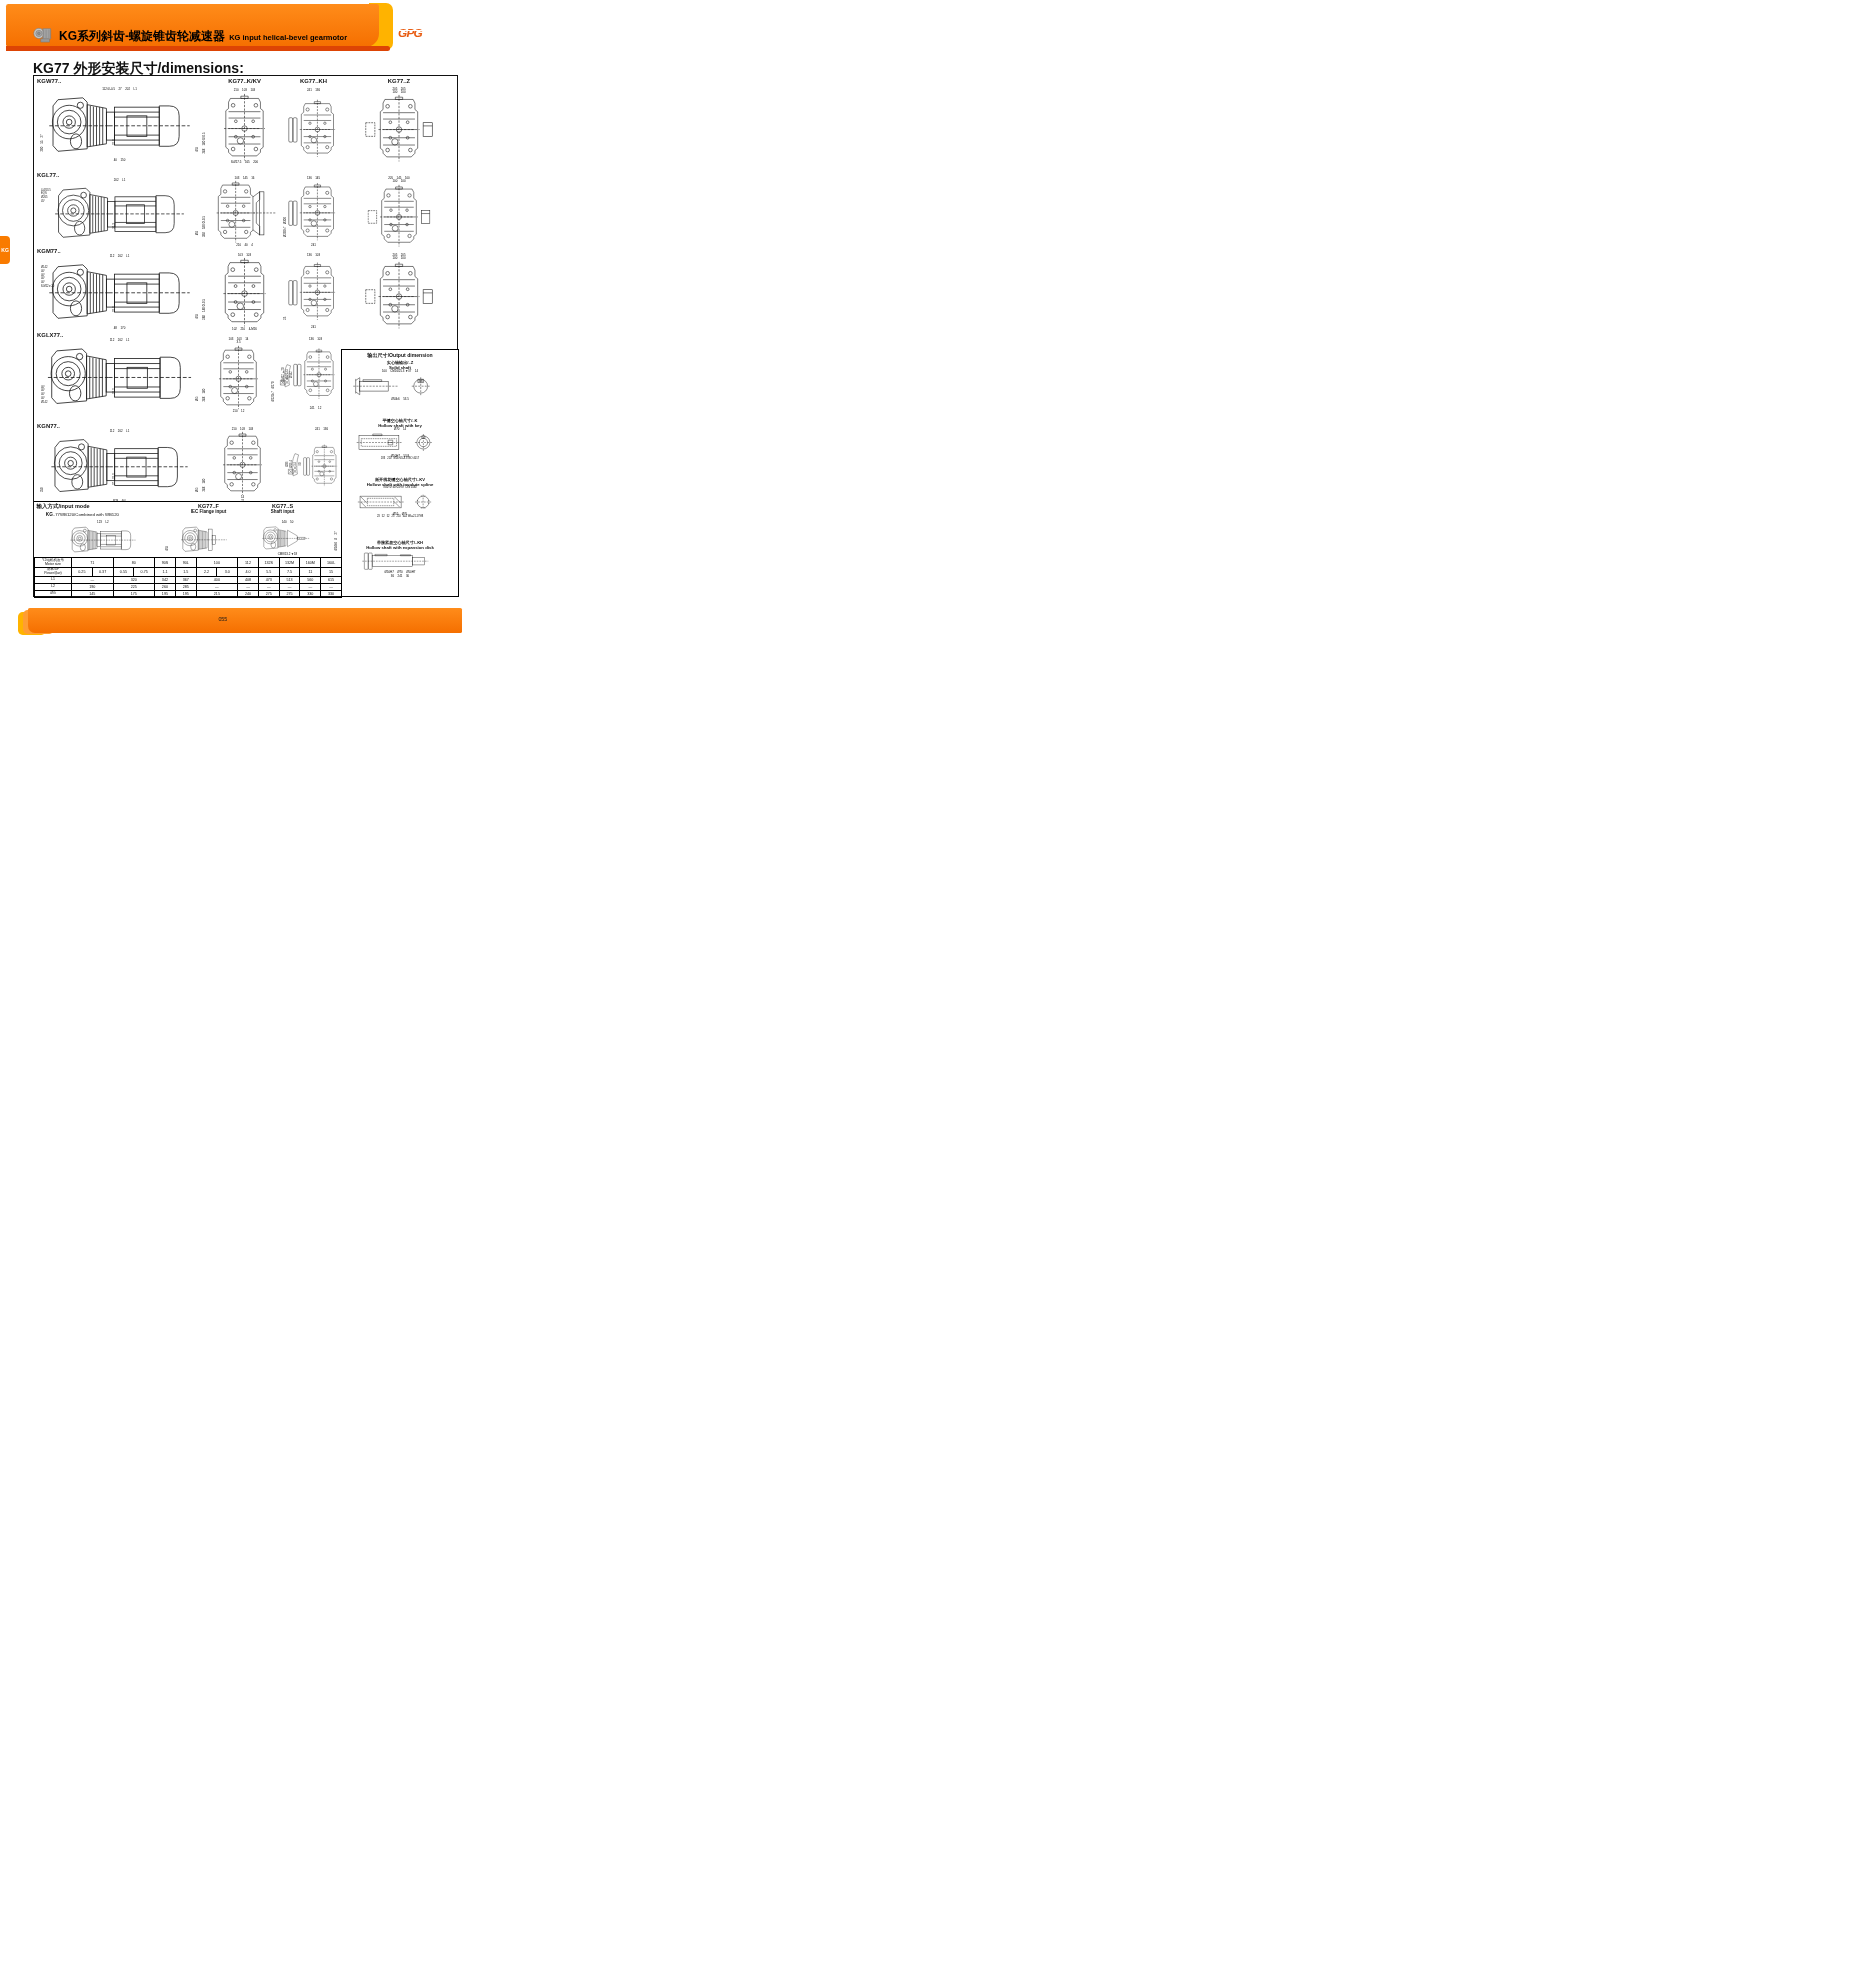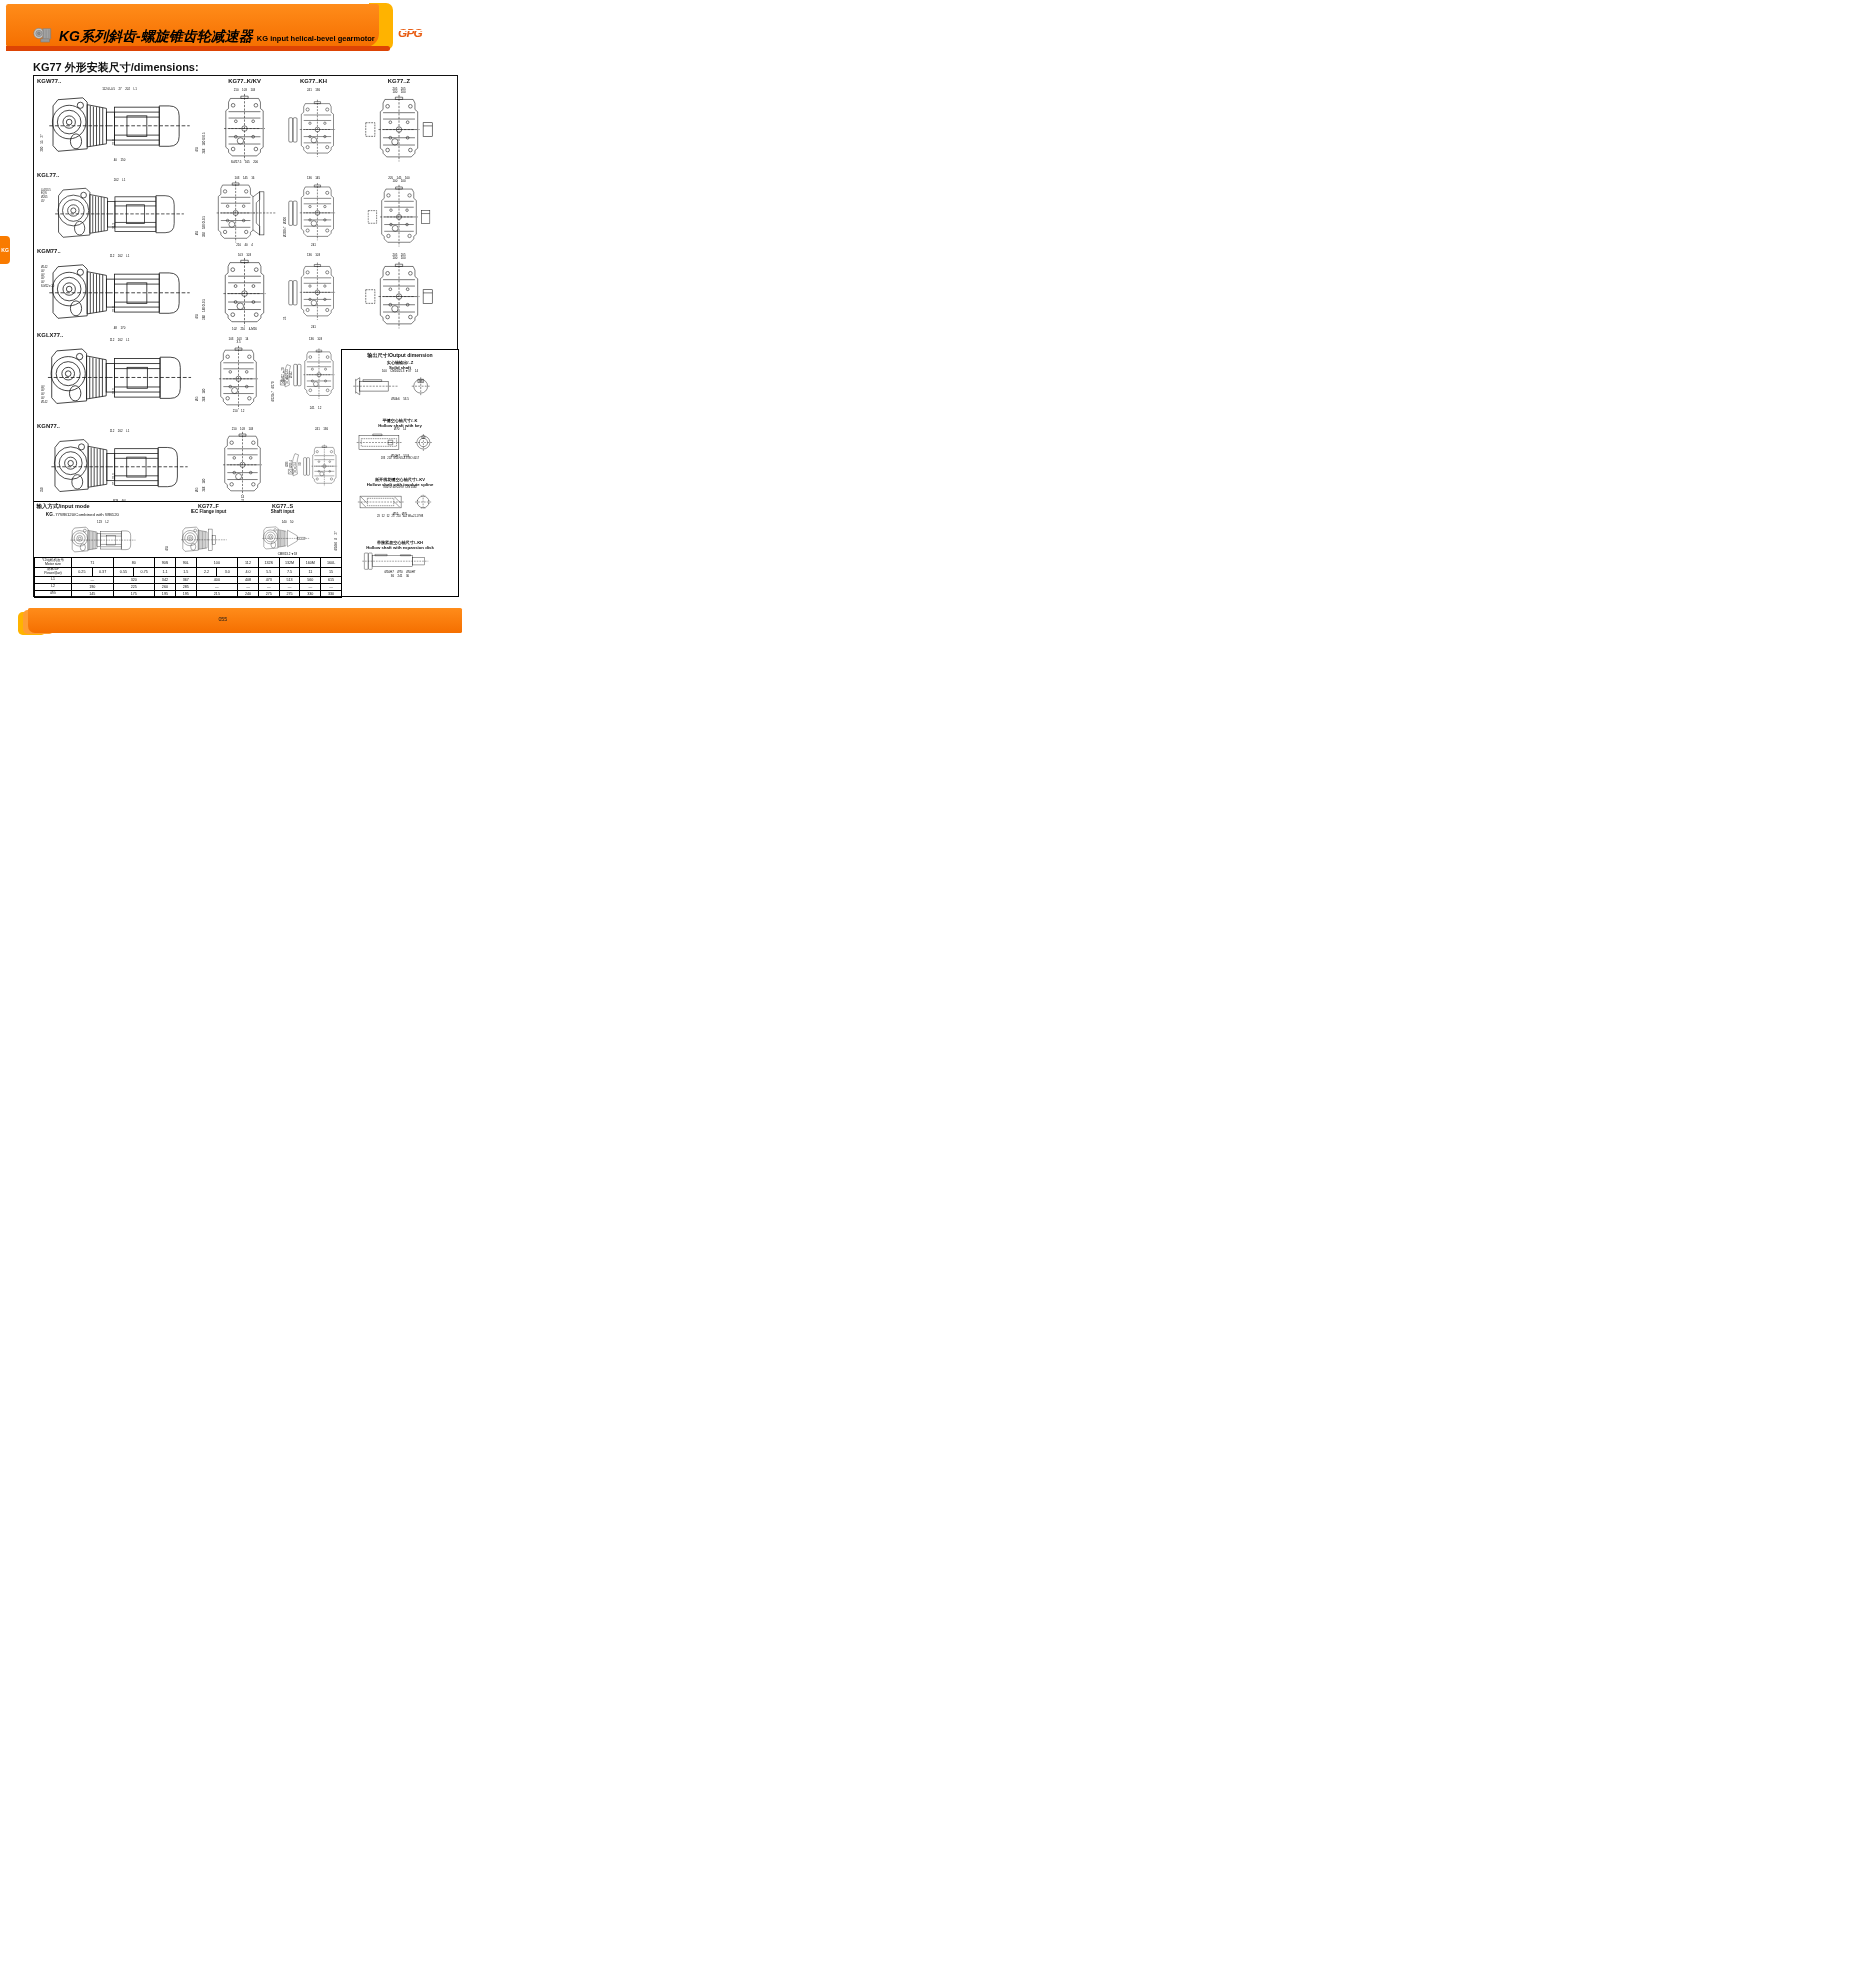--- a/index.html
+++ b/index.html
@@ -4,27 +4,27 @@
 <style>
   html,body{margin:0;padding:0;background:#fff;}
   body{font-family:"Liberation Sans",sans-serif;color:#111;}
   .page{position:relative;width:468px;height:662px;background:#fff;overflow:hidden;}
 
   
   .hdr-accent{position:absolute;left:369px;top:3.1px;width:23.6px;height:47px;background:#ffb300;border-radius:0 7px 7px 0;}
   .hdr-bar{position:absolute;left:5.5px;top:3.9px;width:373px;height:43px;background:linear-gradient(#ff8c1a,#f56f00);border-radius:2.4px 2.4px 13.4px 2.4px;}
   .hdr-strip{position:absolute;left:5.5px;top:46px;width:384px;height:4.7px;background:#dd4405;border-radius:0 3.1px 3.1px 0;}
   .hdr-title{position:absolute;left:59px;top:28px;white-space:nowrap;}
-  .hdr-title .zh{font-size:14px;font-weight:700;color:#000;font-style:italic;}
+  .hdr-title .zh{font-size:12px;font-weight:700;color:#000;}
   .hdr-title .en{font-size:7.5px;font-weight:700;color:#000;margin-left:2.4px;}
   .hdr-icon{position:absolute;left:33px;top:24.4px;width:20.4px;height:20.4px;}
   .logo{position:absolute;left:398px;top:26px;width:51px;font-size:11.8px;font-weight:900;font-style:italic;color:#e85c12;letter-spacing:-0.8px;}
   .logo:after{content:"";position:absolute;left:0;top:3.9px;width:34px;height:1px;background:#fff;}
 
-  .sec-title{position:absolute;left:33px;top:60px;font-size:11px;font-weight:700;}
+  .sec-title{position:absolute;left:33px;top:60px;font-size:14px;font-weight:700;}
 
   .kg-tab{position:absolute;left:0;top:236px;width:10.2px;height:27.5px;background:#f97b00;border-radius:0 3.9px 3.9px 0;
           color:#fff;font-weight:700;font-size:5.1px;display:flex;align-items:center;justify-content:center;}
 
   
   .frame{position:absolute;left:33px;top:75px;width:423px;height:520px;border:0.6px solid #111;}
   .rowlab{position:absolute;font-size:5.9px;font-weight:700;white-space:nowrap;}
   .colhead{position:absolute;font-size:5.9px;font-weight:700;text-align:center;}
 
   .cell{position:absolute;display:flex;flex-direction:column;}

